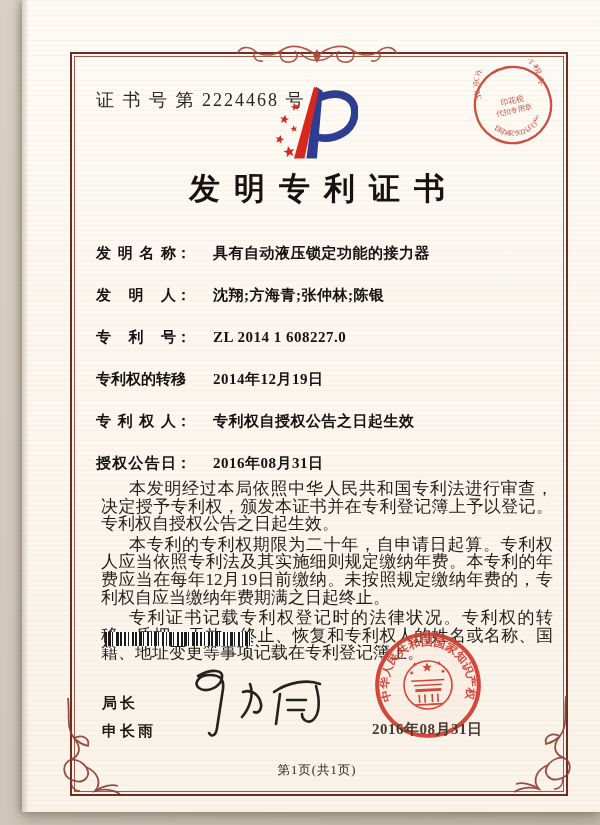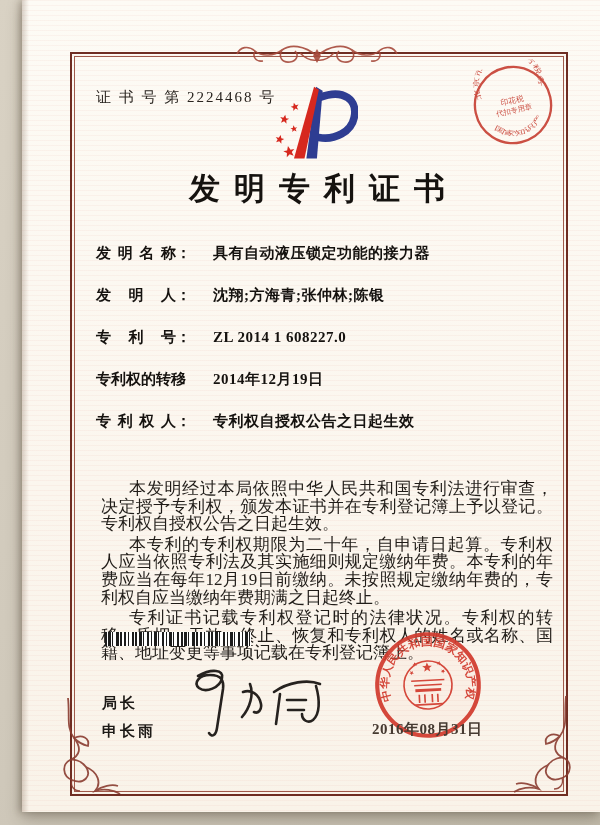--- a/index.html
+++ b/index.html
@@ -13,21 +13,21 @@
     background:
       repeating-linear-gradient(180deg, rgba(233,166,155,0.10) 0 1px, rgba(255,255,255,0) 1px 5px),
       linear-gradient(180deg,#fdfbf5 0%,#fbf6ee 60%,#f9f3e9 100%);
     box-shadow:0 6px 14px rgba(60,48,34,.35), -3px 0 6px rgba(70,55,40,.25);
   }
   .paper::before{content:"";position:absolute;left:0;top:0;bottom:0;width:7px;
     background:linear-gradient(90deg,rgba(120,95,75,.28),rgba(120,95,75,0));}
   .frame{position:absolute;left:48px;top:52px;width:494px;height:740px;
     border:2px solid #6f2d22;}
   .frame::after{content:"";position:absolute;inset:2px;border:1px solid #a05a4b;}
-  .cert-no{position:absolute;left:74px;top:88px;font-size:15px;letter-spacing:2px;color:#2a2520;}
+  .cert-no{position:absolute;left:74px;top:88px;font-size:18px;letter-spacing:2px;color:#2a2520;}
   .logo{position:absolute;left:250px;top:84px;width:86px;height:86px;}
   .title{position:absolute;left:48px;top:168px;width:494px;margin:0;text-align:center;
     font-size:31px;font-weight:700;letter-spacing:14px;padding-left:14px;box-sizing:border-box;color:#15120f;}
   .fields{position:absolute;left:74px;top:244px;width:460px;}
   .frow{height:21px;margin-bottom:21px;font-size:15px;color:#15120f;white-space:nowrap;}
   .flabel{display:inline-block;width:80px;text-align:justify;text-align-last:justify;font-weight:600;vertical-align:top;}
   .fcolon{font-weight:600;}
   .fvalue{font-weight:700;margin-left:22px;letter-spacing:.5px;}
   .paras{position:absolute;left:79px;top:480px;width:452px;font-size:17px;line-height:17.6px;
     color:#201c18;text-align:justify;}
@@ -101,20 +101,21 @@
   </svg>
 
   <h1 class="title">发明专利证书</h1>
 
   <div class="fields">
     <div class="frow"><span class="flabel">发明名称</span><span class="fcolon">：</span><span class="fvalue">具有自动液压锁定功能的接力器</span></div>
     <div class="frow"><span class="flabel">发明人</span><span class="fcolon">：</span><span class="fvalue">沈翔;方海青;张仲林;陈银</span></div>
     <div class="frow"><span class="flabel">专利号</span><span class="fcolon">：</span><span class="fvalue">ZL 2014 1 608227.0</span></div>
     <div class="frow"><span class="flabel">专利权的转移</span><span class="fcolon">：</span><span class="fvalue">2014年12月19日</span></div>
     <div class="frow"><span class="flabel">专利权人</span><span class="fcolon">：</span><span class="fvalue">专利权自授权公告之日起生效</span></div>
+    <div class="frow"><span class="flabel">授权公告日</span><span class="fcolon">：</span><span class="fvalue">2016年08月31日</span></div>
   </div>
 
   <div class="paras">
     <p>本发明经过本局依照中华人民共和国专利法进行审查，决定授予专利权，颁发本证书并在专利登记簿上予以登记。专利权自授权公告之日起生效。</p>
     <p>本专利的专利权期限为二十年，自申请日起算。专利权人应当依照专利法及其实施细则规定缴纳年费。本专利的年费应当在每年12月19日前缴纳。未按照规定缴纳年费的，专利权自应当缴纳年费期满之日起终止。</p>
     <p>专利证书记载专利权登记时的法律状况。专利权的转移、质押、无效、终止、恢复和专利权人的姓名或名称、国籍、地址变更等事项记载在专利登记簿上。</p>
   </div>
 
   <div class="barcode"></div>
 
@@ -164,14 +165,15 @@
     <text font-size="7" fill="#c5392c" font-family="Liberation Sans, DejaVu Sans, sans-serif">
       <textPath href="#taxTop" startOffset="2" textLength="126" lengthAdjust="spacingAndGlyphs">北京市海淀区地方税务局</textPath>
     </text>
     <text font-size="6.5" fill="#c5392c" font-family="Liberation Sans, DejaVu Sans, sans-serif">
       <textPath href="#taxBottom" startOffset="8" textLength="80" lengthAdjust="spacingAndGlyphs">国家知识产权局</textPath>
     </text>
     <text x="42" y="40" text-anchor="middle" font-size="8" fill="#c5392c" font-family="Liberation Sans, DejaVu Sans, sans-serif">印花税</text>
     <text x="42" y="50" text-anchor="middle" font-size="7.5" fill="#c5392c" font-family="Liberation Sans, DejaVu Sans, sans-serif">代扣专用章</text>
   </svg>
 
+  <div class="footer">第1页(共1页)</div>
 
 </div>
 
 </body></html>

